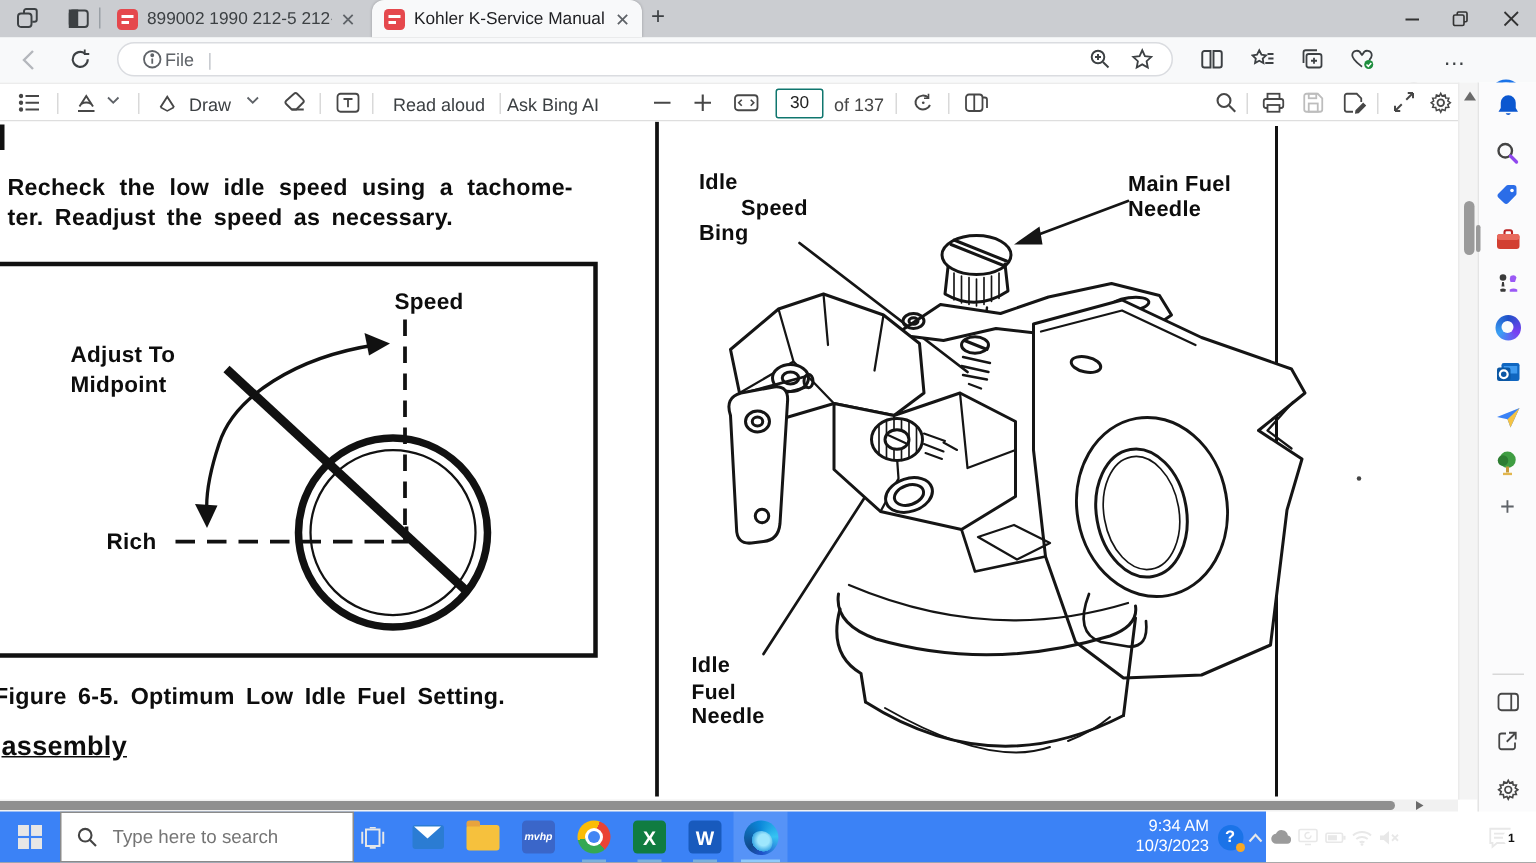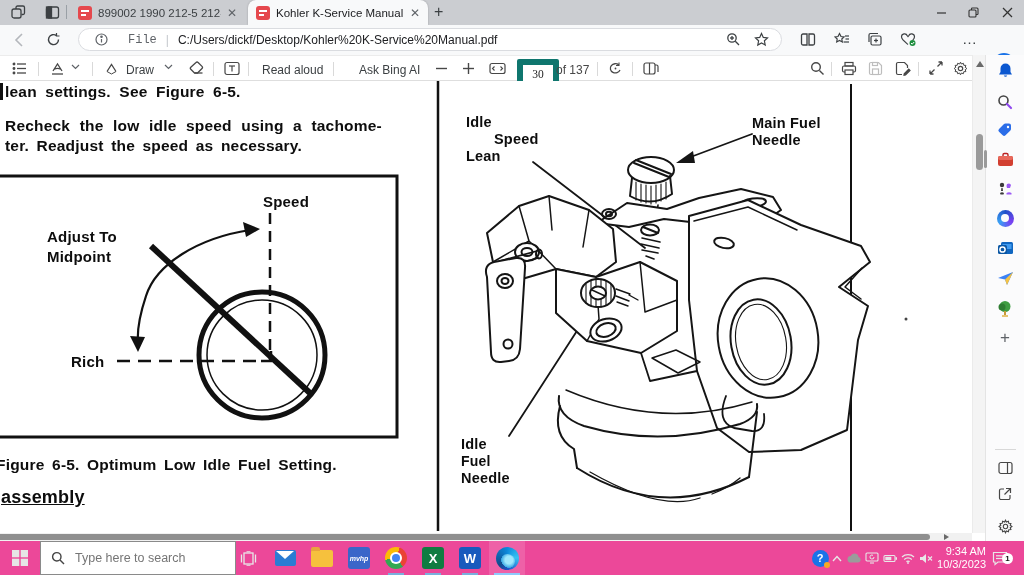--- a/index.html
+++ b/index.html
@@ -26,41 +26,41 @@
   .pill{position:absolute;left:78px;top:3px;width:704px;height:23px;background:#fff;border:1px solid #dadce0;
         border-radius:12px;box-sizing:border-box;display:flex;align-items:center;font-size:12px;}
   .navico{position:absolute;top:7px;color:#3c4043;}
   .rowico{position:absolute;top:7px;color:#3c4043;}
 
   
   .pdftoolbar{position:absolute;left:0;top:55px;width:972px;height:26px;background:#fff;border-bottom:1px solid #dedede;border-top:1px solid #ececec;box-sizing:border-box;}
   .tico{position:absolute;top:5px;color:#474747;}
   .tsep{position:absolute;top:6px;width:1px;height:14px;background:#d9d9d9;}
   .tlabel{position:absolute;top:7px;font-size:12px;color:#3c4043;white-space:nowrap;}
-  .pageinput{position:absolute;left:517px;top:3px;width:30px;height:18px;border:6px solid #0f766e;border-radius:2px;
-             text-align:center;font-size:11.5px;color:#222;font-family:Liberation Serif, serif;padding:0;}
+  .pageinput{position:absolute;left:517px;top:3px;width:30px;height:18px;border:1px solid #0f766e;border-radius:2px;
+             text-align:center;font-size:11.5px;color:#222;font-family:Liberation Sans, sans-serif;padding:0;}
 
   
   .sidebar{position:absolute;right:0;top:55px;width:39px;height:486px;background:#fbfbfc;border-left:1px solid #e4e4e4;box-sizing:border-box;}
   .sbi{position:absolute;left:50%;transform:translateX(-50%);width:22px;height:22px;display:flex;align-items:center;justify-content:center;}
 
   
   .pdfarea{position:absolute;left:0;top:81px;width:972px;height:452px;background:#fff;overflow:hidden;}
   .doc{position:absolute;color:#0d0d0d;font-weight:600;letter-spacing:.2px;white-space:nowrap;}
   .docb{font-weight:700;}
 
   
   .vscroll{position:absolute;left:972px;top:55px;width:13px;height:478px;background:#f4f4f4;border-left:1px solid #ebebeb;box-sizing:border-box;}
   .vthumb{position:absolute;left:3px;top:79px;width:7px;height:36px;background:#9a9a9a;border-radius:4px;}
   .hscroll{position:absolute;left:0;top:533px;width:972px;height:8px;background:#f1f1f1;}
   .hthumb{position:absolute;left:0;top:1px;width:930px;height:6px;background:#8f8f8f;border-radius:0 3px 3px 0;}
   .sarrow{width:0;height:0;}
 
   
-  .taskbar{position:absolute;left:0;top:541px;width:1024px;height:34px;background:#ec4899;}
+  .taskbar{position:absolute;left:0;top:541px;width:844px;height:34px;background:#3b82f6;}
   .tbcell{position:absolute;top:0;height:34px;display:flex;align-items:center;justify-content:center;}
   .underline{position:absolute;bottom:0;height:2px;background:#7ab0dd;}
   .tsearch{position:absolute;left:40px;top:0;width:196px;height:34px;background:#fff;border:1px solid #8a8a8a;box-sizing:border-box;display:flex;align-items:center;}
   .tsearch input{border:none;outline:none;background:transparent;font-size:12.5px;color:#3c3c3c;width:150px;font-family:"Liberation Sans",sans-serif;}
   .trayico{position:absolute;top:0;height:34px;display:flex;align-items:center;justify-content:center;color:#e8e8e8;}
   .clock{position:absolute;right:38px;top:4px;text-align:right;color:#fff;font-size:11px;line-height:13px;}
 
   
   .chrome{width:22px;height:22px;border-radius:50%;position:relative;
           background:conic-gradient(from 140deg,#34a853 0 120deg,#fbbc05 120deg 240deg,#ea4335 240deg 360deg);}
@@ -151,23 +151,22 @@
     </div>
 
     <div class="pill">
       <span style="margin-left:16px;color:#5f6368;">
         <svg width="13" height="13" viewBox="0 0 13 13" fill="none" stroke="currentColor" stroke-width="1.2">
           <circle cx="6.5" cy="6.5" r="5.5"></circle>
             <line x1="6.5" y1="6" x2="6.5" y2="9.5"></line>
             <circle cx="6.5" cy="3.8" r=".7" fill="currentColor"></circle>
         </svg>
       </span>
-      <span style="margin-left:20px;color:#5f6368;font-family:Liberation Mono, monospace;">File</span>
+      <span style="margin-left:2px;color:#5f6368;">File</span>
       <span style="margin:0 9px;color:#c4c7cc;">|</span>
-      <span style="color:#202124;">C:/Users/dickf/Desktop/Kohler%20K-Service%20Manual.pdf</span>
       <span style="position:absolute;right:40px;color:#3c4043;">
         <svg width="15" height="15" viewBox="0 0 15 15" fill="none" stroke="currentColor" stroke-width="1.3">
           <circle cx="6" cy="6" r="4.2"></circle>
             <line x1="9.3" y1="9.3" x2="13" y2="13"></line>
             <line x1="4" y1="6" x2="8" y2="6"></line>
             <line x1="6" y1="4" x2="6" y2="8"></line>
         </svg>
       </span>
       <span style="position:absolute;right:12px;color:#3c4043;">
         <svg width="15" height="15" viewBox="0 0 15 15" fill="none" stroke="currentColor" stroke-width="1.2">
@@ -264,21 +263,21 @@
     <div class="tico" style="left:224px;">
       <svg width="16" height="15" viewBox="0 0 16 15" fill="none" stroke="currentColor" stroke-width="1.2">
           <rect x="1" y="1.5" width="14" height="12" rx="2"></rect>
           <line x1="5" y1="5" x2="11" y2="5"></line>
           <line x1="8" y1="5" x2="8" y2="10.5"></line>
         </svg>
     </div>
     <div class="tsep" style="left:248px;"></div>
     <div class="tlabel" style="left:262px;">Read aloud</div>
     <div class="tsep" style="left:333px;"></div>
-    <div class="tlabel" style="left:359px;">Ask Bing AI</div>
+    <div class="tlabel" style="left:338px;">Ask Bing AI</div>
 
     <div class="tico" style="left:435px;">
       <svg width="13" height="15" viewBox="0 0 13 15" stroke="currentColor" stroke-width="1.4">
           <line x1="1" y1="7.5" x2="12" y2="7.5"></line>
         </svg>
     </div>
     <div class="tico" style="left:462px;">
       <svg width="13" height="15" viewBox="0 0 13 15" stroke="currentColor" stroke-width="1.4">
           <line x1="1" y1="7.5" x2="12" y2="7.5"></line>
           <line x1="6.5" y1="2" x2="6.5" y2="13"></line>
@@ -433,35 +432,34 @@
         <path d="M 726 396 Q 716 422 734 428 L 752 431 Q 766 432 764 414" stroke-width="1.8"></path>
 
         <path d="M 566 390 Q 660 430 752 402" stroke-width="1.5"></path>
         <path d="M 559 396 Q 556 416 584 426 Q 660 448 740 424 Q 759 417 757 404"></path>
         <path d="M 560 406 Q 552 436 574 449 M 574 449 L 577 468 M 757 412 L 749 477"></path>
         <path d="M 577 468 Q 662 522 749 477"></path>
         <path d="M 590 472 Q 660 512 700 498 M 712 494 Q 728 488 740 478" stroke-width="1.3"></path>
       </g>
     </svg>
 
-    <div class="doc" style="left:5px;top:2px;font-size:15.5px;word-spacing:4px;">lean settings. See Figure 6-5.</div>
     <div class="doc" style="left:5px;top:56px;font-size:15.5px;word-spacing:3px;">ter. Readjust the speed as necessary.</div>
     <div class="doc" style="left:5px;top:36px;font-size:15.5px;word-spacing:5px;">Recheck the low idle speed using a tachome-</div>
 
     <div class="doc docb" style="left:263px;top:112px;font-size:15px;">Speed</div>
     <div class="doc docb" style="left:47px;top:147px;font-size:15px;">Adjust To</div>
     <div class="doc docb" style="left:47px;top:167px;font-size:15px;">Midpoint</div>
     <div class="doc docb" style="left:71px;top:272px;font-size:15px;">Rich</div>
 
     <div class="doc docb" style="left:-4px;top:375px;font-size:15.5px;word-spacing:3px;">Figure 6-5. Optimum Low Idle Fuel Setting.</div>
     <div class="doc docb" style="left:1px;top:406px;font-size:18px;text-decoration:underline;">assembly</div>
 
     <div class="doc docb" style="left:466px;top:33px;font-size:14.5px;">Idle</div>
     <div class="doc docb" style="left:466px;top:50px;font-size:14.5px;margin-left:28px;">Speed</div>
-    <div class="doc docb" style="left:466px;top:67px;font-size:14.5px;">Lean</div>
+    <div class="doc docb" style="left:466px;top:67px;font-size:14.5px;">Bing</div>
     <div class="doc docb" style="left:752px;top:34px;font-size:14.5px;">Main Fuel</div>
     <div class="doc docb" style="left:752px;top:51px;font-size:14.5px;">Needle</div>
     <div class="doc docb" style="left:461px;top:355px;font-size:14.5px;">Idle</div>
     <div class="doc docb" style="left:461px;top:372px;font-size:14px;">Fuel</div>
     <div class="doc docb" style="left:461px;top:389px;font-size:14.5px;">Needle</div>
   </div>
 
   <div class="vscroll">
     <div class="sarrow" style="position:absolute;left:3px;top:6px;border-left:4px solid transparent;border-right:4px solid transparent;border-bottom:6px solid #6a6a6a;"></div>
     <div class="vthumb"></div>

